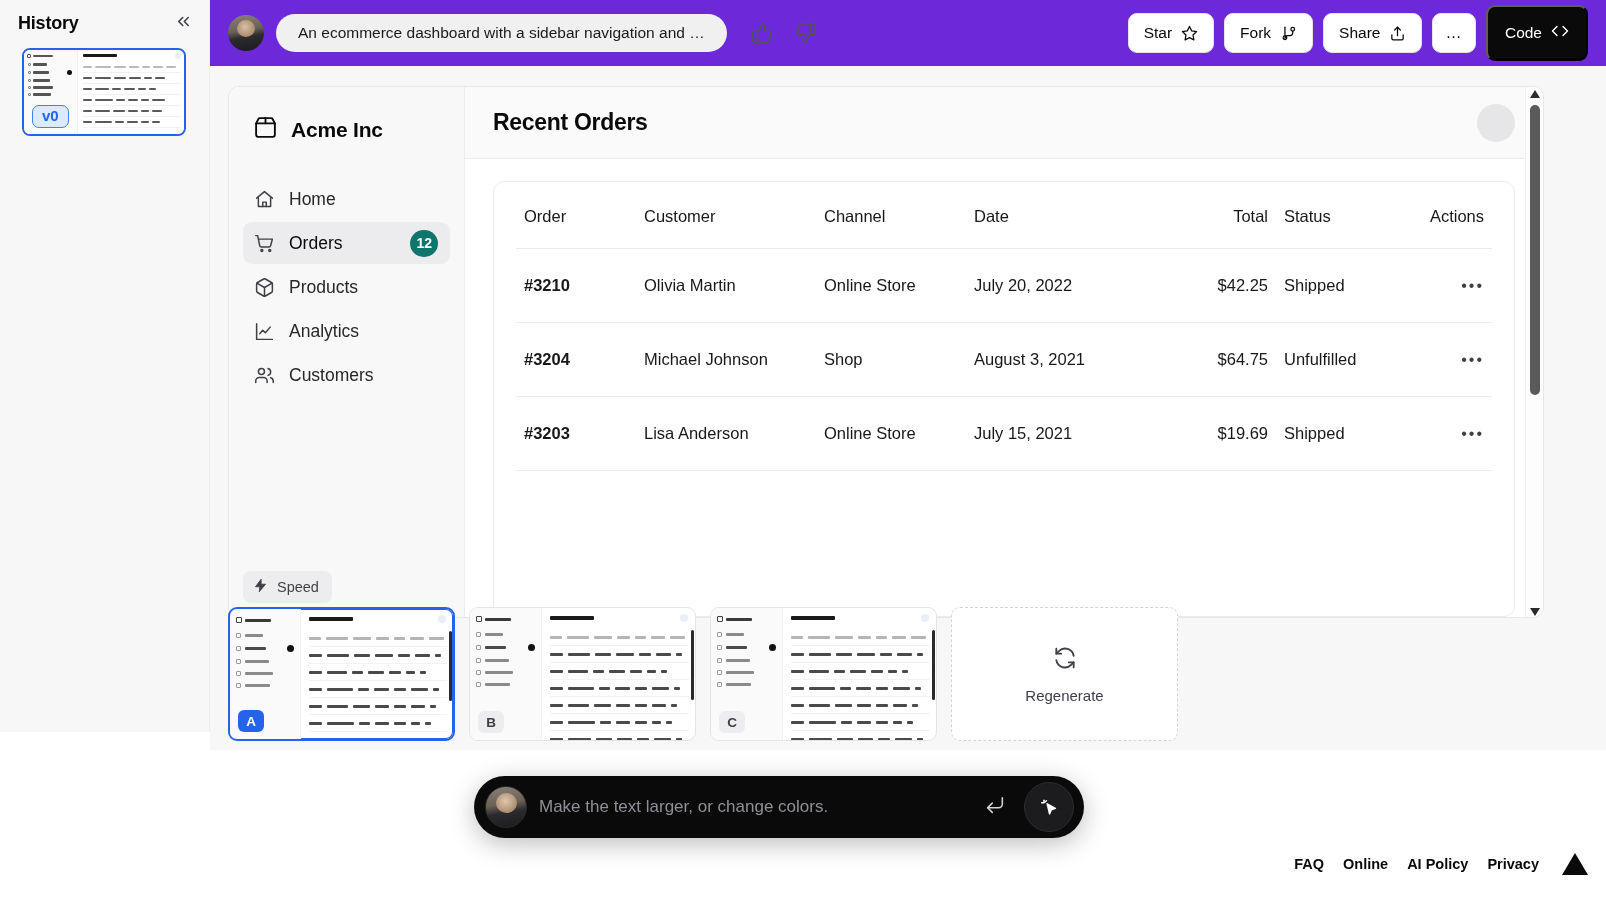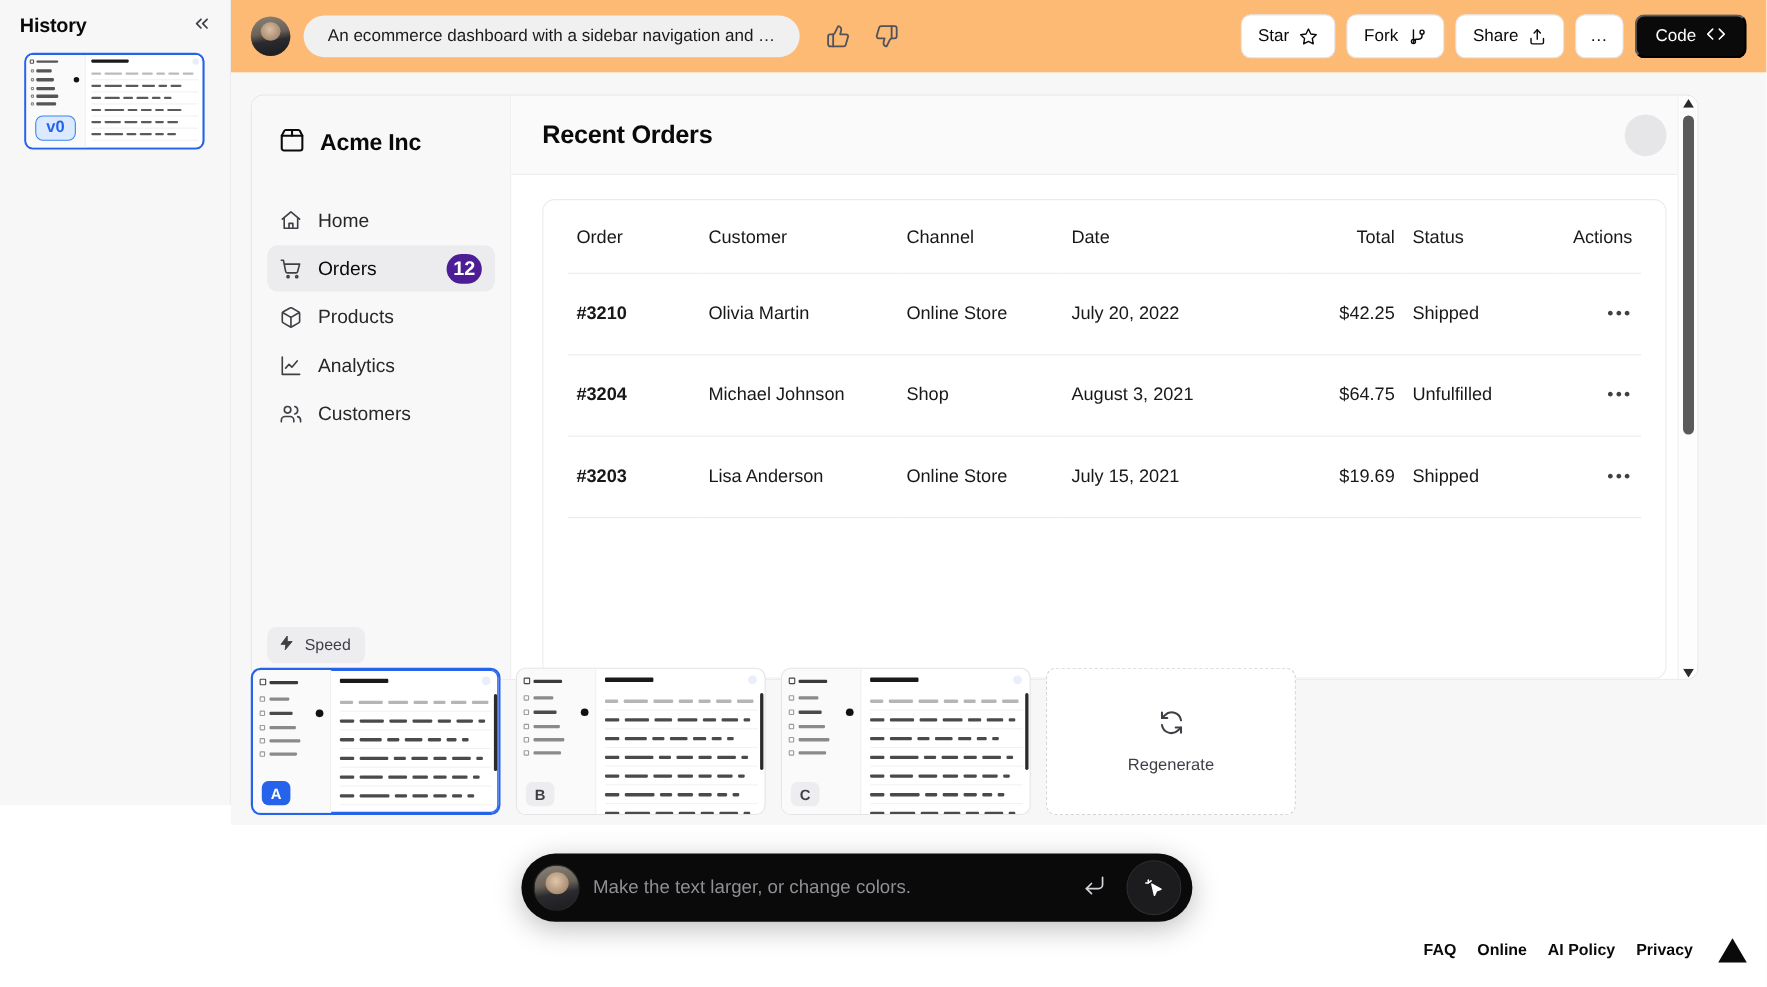--- a/index.html
+++ b/index.html
@@ -48,21 +48,21 @@
     position: absolute; left: 8px; bottom: 6px;
     background: #dbeafe; border: 1.5px solid #3b82f6; border-radius: 7px;
     color: #2563eb; font-size: 15px; font-weight: 700;
     padding: 1px 9px; line-height: 1.25;
   }
 
   
   .topbar {
     position: absolute; left: 210px; top: 0; width: 1396px; height: 66px;
     display: flex; align-items: center; padding: 0 18px 0 18px; gap: 0;
-    background: #fdba74;
+    background: #6d28d9;
   }
   .avatar-top {
     width: 36px; height: 36px; border-radius: 50%; flex: none;
     background: linear-gradient(170deg,#8b8378 0%,#6b6257 42%,#2b2b2f 60%,#1b1b1e 100%);
     position: relative; overflow: hidden;
   }
   .avatar-top::after {
     content:""; position:absolute; left:9px; top:5px; width:18px; height:17px;
     border-radius:50%; background: radial-gradient(circle at 45% 40%, #d9bfa5, #a98c70 70%, #7a6251);
   }
@@ -80,21 +80,21 @@
   .topbar-right { margin-left: auto; display: flex; align-items: center; gap: 10px; }
   .btn {
     height: 40px; border: 1px solid #e4e4e7; border-radius: 9px; background: #fff;
     display: flex; align-items: center; gap: 9px; padding: 0 15px;
     font-size: 15.5px; color: #09090b; cursor: pointer; white-space: nowrap;
   }
   .btn svg { display:block; }
   .btn-icononly { padding: 0 12px; }
   .btn-dark {
     background: #0a0a0a; color: #fff; border-color: #0a0a0a;
-    height: 40px; border-radius: 9px; padding: 0 17px;
+    height: 56px; border-radius: 9px; padding: 0 17px;
     display:flex; align-items:center; gap:9px; font-size:15.5px; cursor:pointer;
   }
   .dots-h { letter-spacing: 1.5px; font-size: 16px; line-height: 1; color: #09090b; }
 
   
   .preview-shell {
     position: absolute; left: 210px; top: 66px; width: 1396px; height: 684px;
     background: #f7f7f8;
     padding: 0 18px;
   }
@@ -110,21 +110,21 @@
   .app-brand-name { font-size: 21px; font-weight: 700; color: #0a0a0a; letter-spacing: -0.2px; }
   .nav { display: flex; flex-direction: column; gap: 2px; }
   .nav-item {
     display: flex; align-items: center; gap: 14px;
     height: 42px; border-radius: 9px; padding: 0 12px 0 11px;
     font-size: 17.5px; color: #27272a; cursor: pointer;
   }
   .nav-item.active { background: #ececee; font-weight: 500; color:#09090b; }
   .nav-label { flex: 1; }
   .nav-badge {
-    background: #4c1d95; color: #fff; font-size: 18px; font-weight: 600;
+    background: #0f766e; color: #fff; font-size: 14px; font-weight: 600;
     min-width: 27px; height: 27px; border-radius: 999px;
     display: flex; align-items: center; justify-content: center; padding: 0 6px;
   }
   .nav-icon { color: #3f3f46; display:flex; }
   .speed-pill {
     margin-top: auto; align-self: flex-start;
     display: flex; align-items: center; gap: 9px;
     background: #ededef; border-radius: 8px; padding: 7px 13px 7px 10px;
     font-size: 14.5px; color: #3f3f46; cursor: pointer;
   }

